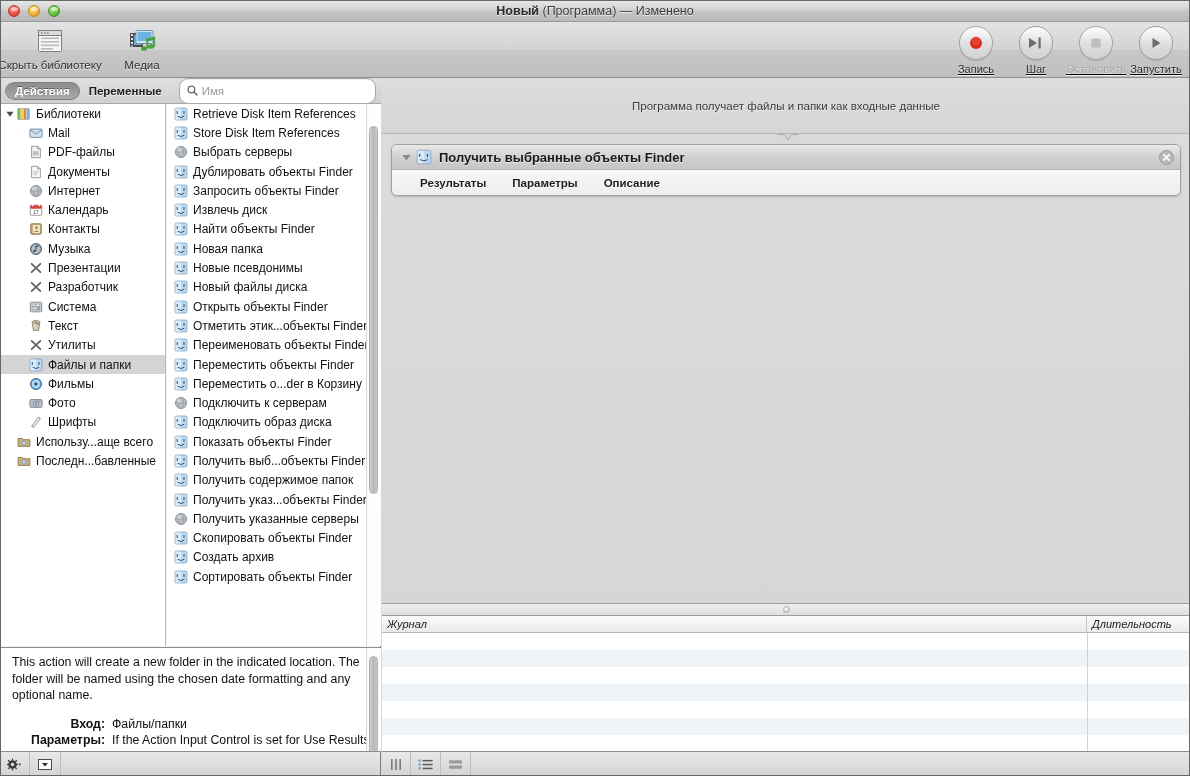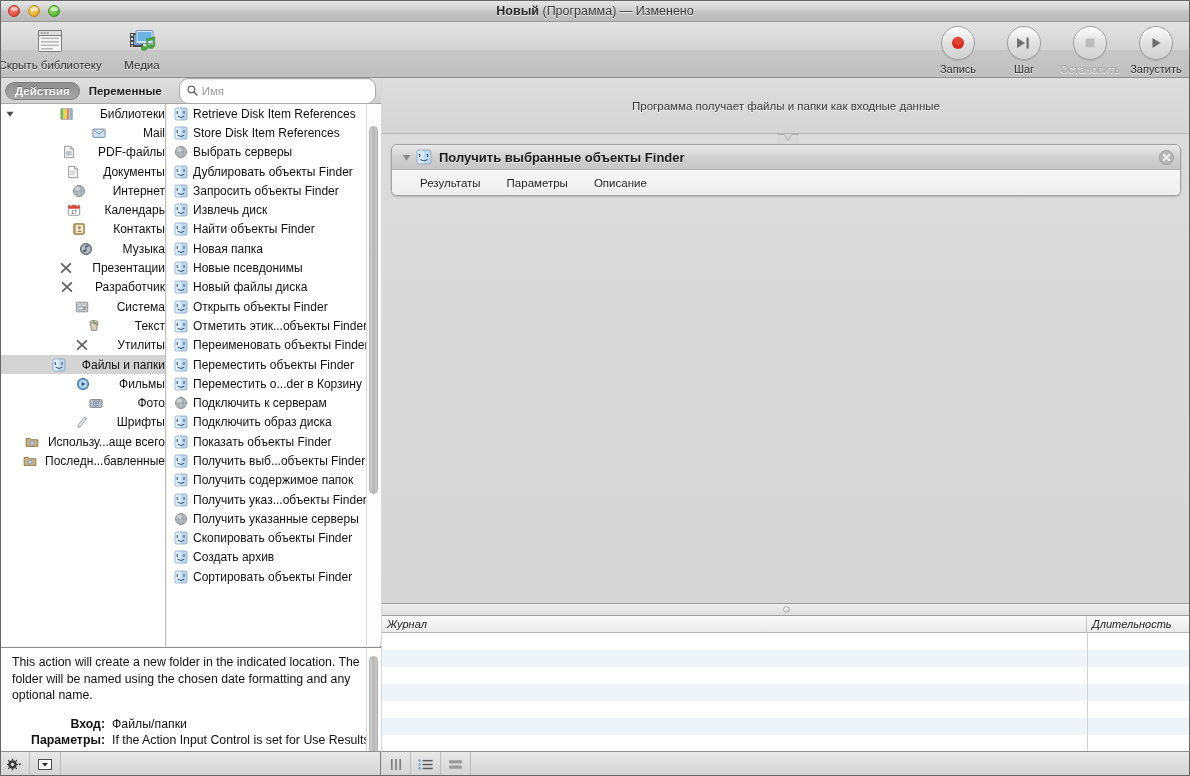--- a/index.html
+++ b/index.html
@@ -46,21 +46,21 @@
     border-bottom: 1px solid #8e8e8e;
   }
   .tb-left { position: absolute; left: 12px; top: 2px; display: flex; gap: 16px; }
   .tb-item {
     width: 76px; display: flex; flex-direction: column; align-items: center;
     cursor: default;
   }
   .tb-ico { height: 34px; display: flex; align-items: center; justify-content: center; }
   .tb-lbl { font-size: 11.5px; color: #2e2e2e; margin-top: 1px; text-shadow: 0 1px 0 rgba(255,255,255,.7); white-space: nowrap; }
 
-  .tb-right { position: absolute; right: 8px; top: 4px; display: flex; gap: 14px; }
+  .tb-right { position: absolute; right: 8px; top: 4px; display: flex; gap: 8px; text-decoration: underline; }
   .tb-rbtn { width: 52px; display: flex; flex-direction: column; align-items: center; }
   .rbtn-circle {
     width: 34px; height: 34px; border-radius: 50%;
     background: linear-gradient(to bottom, #fdfdfd, #dedede 55%, #d2d2d2);
     border: 1px solid #a0a0a0;
     box-shadow: 0 1px 1px rgba(0,0,0,.12), inset 0 1px 0 #fff;
     display: flex; align-items: center; justify-content: center;
   }
   .rbtn-lbl { font-size: 11px; color: #2e2e2e; margin-top: 3px; text-shadow: 0 1px 0 rgba(255,255,255,.7); white-space: nowrap; }
   .rbtn-lbl.dim { color: #a6a6a6; }
@@ -102,21 +102,21 @@
   }
   .searchbox input::placeholder { color: #9a9a9a; }
 
   
   .librarypane {
     position: absolute; left: 0; top: 26px; width: 166px; height: 542px;
     background: #fff; overflow: hidden; border-right: 1px solid #bdbdbd;
   }
   .tree-row {
     height: 19.3px; display: flex; align-items: center; font-size: 12px;
-    color: #111; padding-left: 4px; white-space: nowrap; justify-content: space-between;
+    color: #111; padding-left: 4px; white-space: nowrap;
   }
   .tree-row.sel { background: #d4d4d4; }
   .disclosure { width: 11px; display: flex; align-items: center; justify-content: center; }
   .disclosure svg { display: block; }
   .tree-ico { width: 18px; display: flex; align-items: center; justify-content: center; margin-right: 3px; flex: 0 0 auto; }
 
   
   .actionspane {
     position: absolute; left: 167px; top: 26px; width: 214px; height: 542px;
     background: #fff; overflow: hidden;
@@ -195,21 +195,21 @@
     border-bottom: 1px solid #b4b4b4; position: relative;
   }
   .ac-tri { width: 16px; display: flex; align-items: center; justify-content: center; }
   .ac-ico { margin-left: 2px; margin-right: 7px; display: flex; align-items: center; }
   .ac-title { font-size: 13px; font-weight: bold; color: #1a1a1a; text-shadow: 0 1px 0 rgba(255,255,255,.6); }
   .ac-close { position: absolute; right: 6px; top: 5px; }
   .ac-body {
     height: 25px; display: flex; align-items: center; gap: 26px; padding: 0 0 0 28px;
     background: linear-gradient(to bottom, #f7f7f7, #eeeeee);
   }
-  .ac-tab { font-size: 11.5px; font-weight: normal; color: #1f1f1f; text-shadow: 0 1px 0 rgba(255,255,255,.7); }
+  .ac-tab { font-size: 11.5px; font-weight: bold; color: #1f1f1f; text-shadow: 0 1px 0 rgba(255,255,255,.7); }
 
   
   .splitter {
     position: absolute; left: 382px; top: 603px; width: 808px; height: 13px;
     background: linear-gradient(to bottom, #efefef, #dfdfdf);
     border-top: 1px solid #9d9d9d; border-bottom: 1px solid #9d9d9d;
     display: flex; align-items: center; justify-content: center;
   }
   .splitter-dot { width: 7px; height: 7px; border-radius: 50%;
     background: radial-gradient(circle at 40% 35%, #ffffff, #cfcfcf 65%, #b5b5b5);

